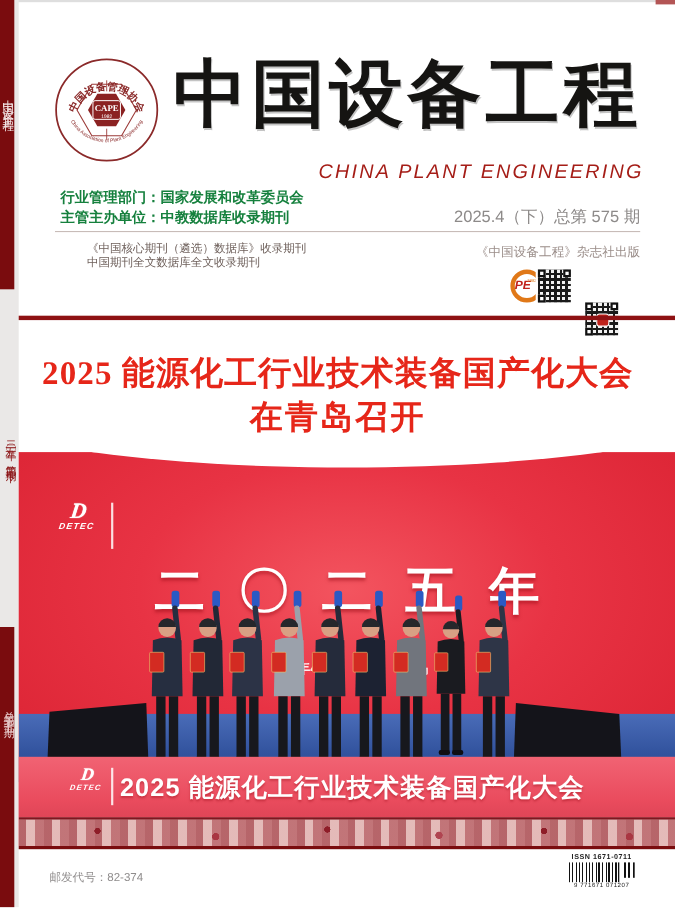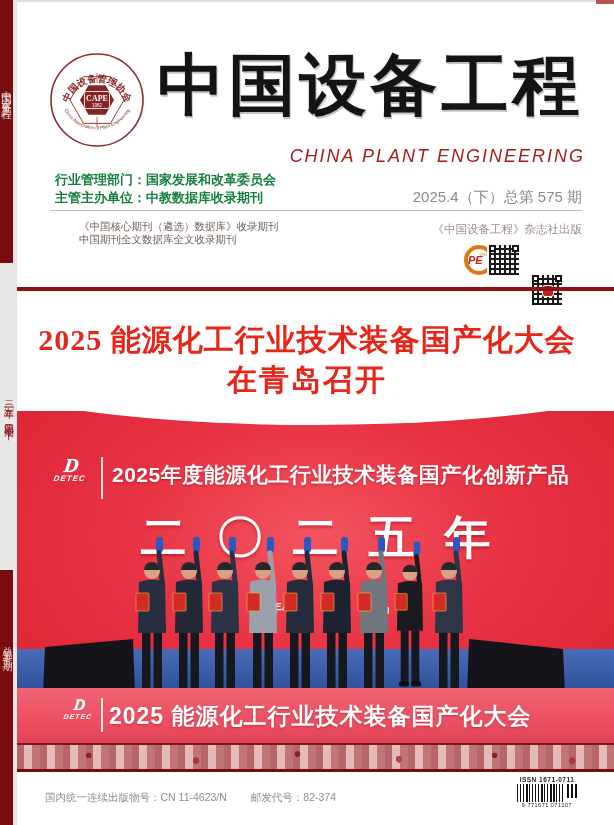--- a/index.html
+++ b/index.html
@@ -193,21 +193,20 @@
 
   <div class="abs photo">
 
     <div class="floor"></div>
 
     <div class="detec detec-top">
       <div class="d">D</div>
       <div class="n">DETEC</div>
     </div>
     <div class="vline" style="left:84px;top:46px;height:42px;"></div>
-    <div class="photo-title">2025年度能源化工行业技术装备国产化创新产品</div>
     <div class="fabu">二〇二五年</div>
 
     <span class="frag" style="left:252px;top:188px;">年4</span>
     <span class="frag" style="left:316px;top:188px;">山</span>
     <span class="frag" style="left:360px;top:188px;">岛</span>
 
     <svg class="people" viewBox="0 0 597 300">
       <defs>
         <g id="person">
           <rect x="4" y="-34" width="7" height="15" rx="2.5" fill="#2b59c4"></rect>
@@ -242,21 +241,20 @@
       </div>
       <div class="vline" style="left:84px;top:10px;height:34px;"></div>
       <div class="banner-title">2025 能源化工行业技术装备国产化大会</div>
     </div>
 
     <div class="audience"></div>
     <div class="curve"></div>
   </div>
 
   <div class="abs footer-line">
-    <span>国内统一连续出版物号：CN 11-4623/N</span>
     <span>邮发代号：82-374</span>
   </div>
 
   <div class="abs barcode">
     <div class="bc-label">ISSN 1671-0711</div>
     <div class="bc-row">
       <div class="bc-bars"></div>
       <div class="bc-addon"></div>
     </div>
     <div class="bc-digits">9 771671 071207</div>

